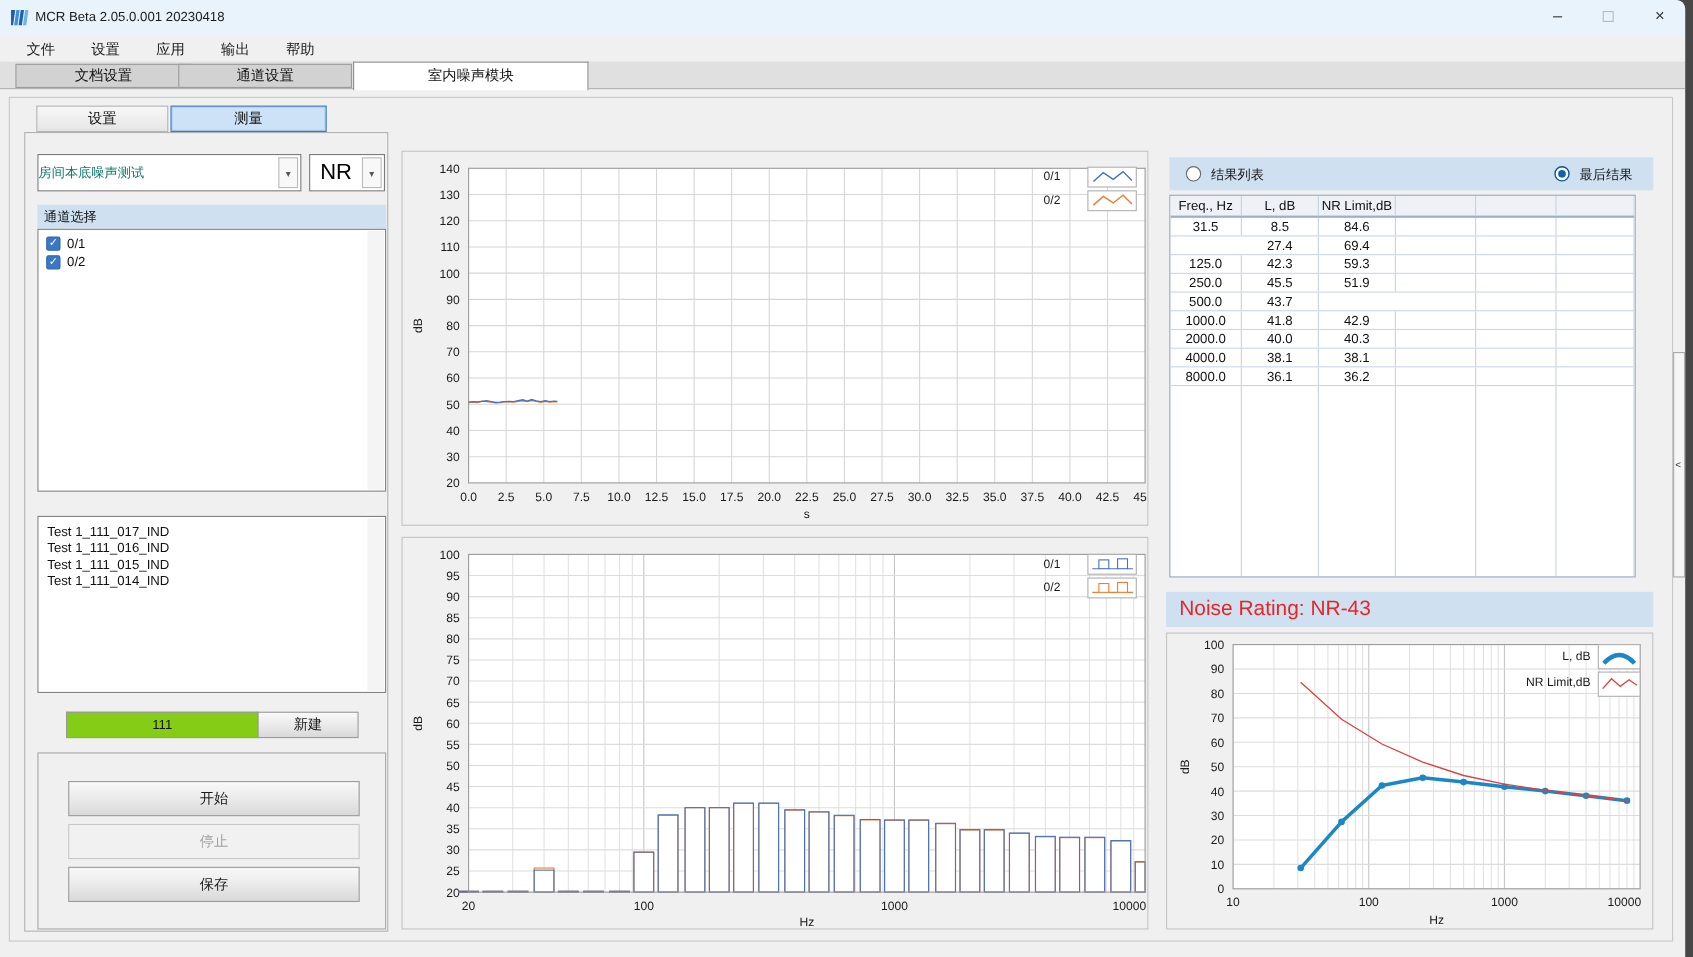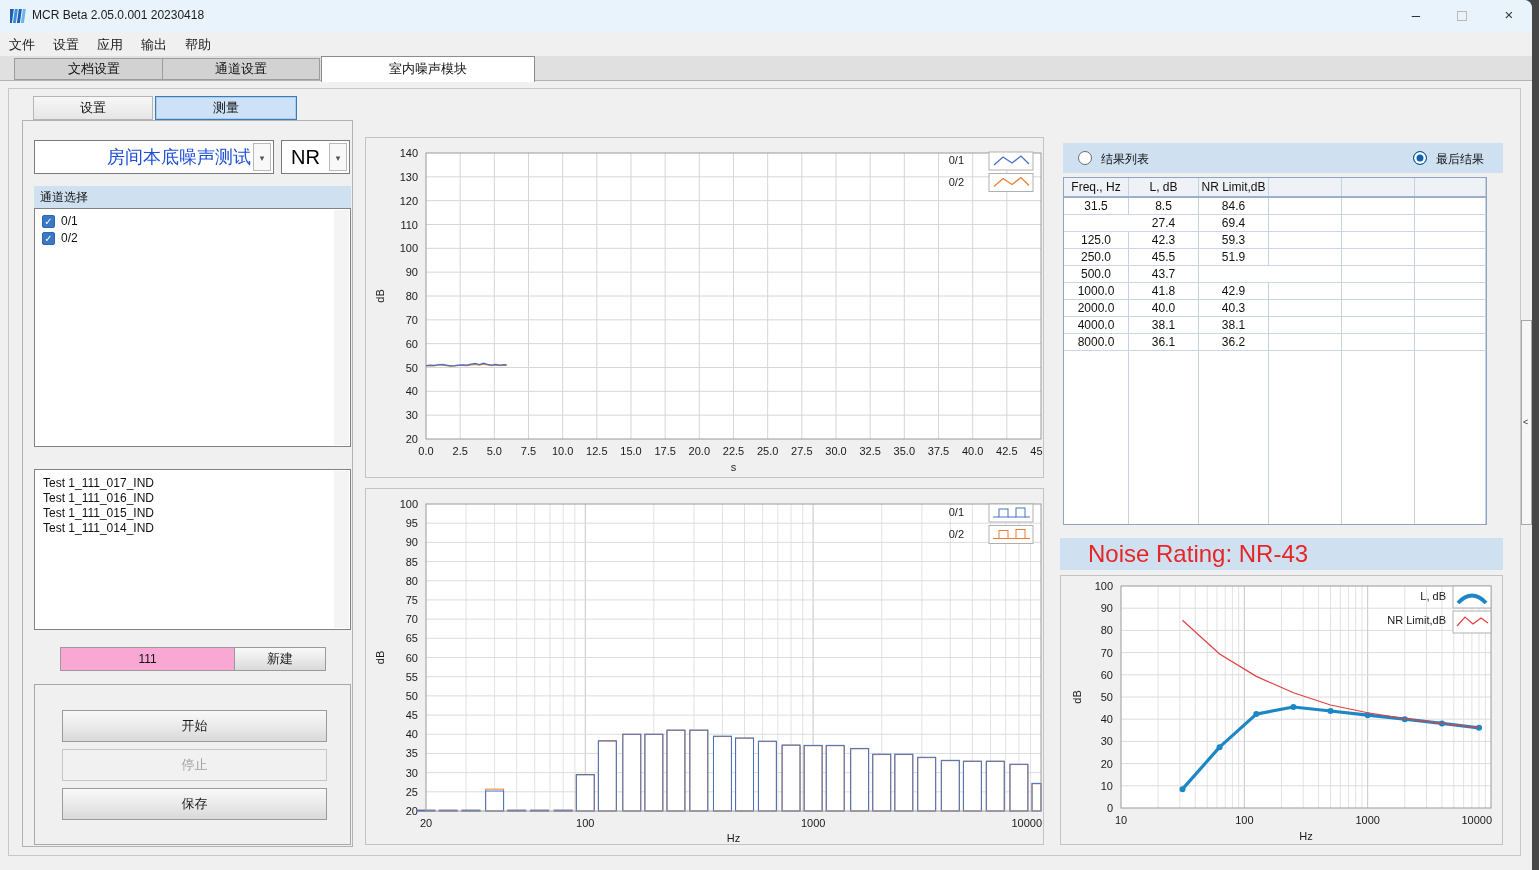--- a/index.html
+++ b/index.html
@@ -7,21 +7,21 @@
   .stage{position:relative;width:1539px;height:870px;overflow:hidden;background:#474747}
   .win{position:absolute;left:0;top:0;width:1532px;height:870px;background:#f0f0f0;border-radius:0 8px 0 0;overflow:hidden}
   
   .titlebar{position:absolute;left:0;top:0;width:100%;height:32px;background:#e9f3fb;border-radius:0 8px 0 0}
   .title-text{position:absolute;left:32px;top:8px;font-size:12px;color:#1b1b1b}
   .app-icon{position:absolute;left:10px;top:8px;width:16px;height:16px}
   .win-btn{position:absolute;top:0;width:46px;height:32px;text-align:center;line-height:30px;font-size:15px;color:#333}
   .max-glyph{display:inline-block;width:10px;height:10px;border:1px solid #b9b9b9;vertical-align:middle}
   
   .menubar{position:absolute;left:0;top:32px;width:100%;height:23px;background:#f0f0f0}
-  .menu-item{display:inline-block;padding:4px 9px 0 9px;font-size:13px;color:#1b1b1b}
+  .menu-item{display:inline-block;padding:4px 9px 0 24px;font-size:13px;color:#1b1b1b}
   
   .tabstrip{position:absolute;left:0;top:56px;width:100%;height:25px;background:#e0e0e0;border-bottom:1px solid #b3b3b3}
   .tab{position:absolute;top:2px;height:22px;background:#d2d2d2;border:1px solid #9c9c9c;text-align:center;line-height:20px;font-size:13px}
   .tab.active{top:0;height:26px;background:#fff;border:1px solid #8c8c8c;border-bottom:none;line-height:24px;z-index:3}
   
   .subtab{position:absolute;height:24px;background:linear-gradient(#f7f7f7,#e6e6e6);border:1px solid #b5b5b5;text-align:center;line-height:22px;font-size:13px}
   .subtab.active{background:#cde2f7;border:1px solid #3d7ab8;box-shadow:inset 0 0 0 1px #a8cdf0}
   .groupbox{position:absolute;border:1px solid #b2b2b2;background:transparent}
   .section-header{position:absolute;background:#cfe0f1;font-size:12px;line-height:22px;padding-left:6px;color:#101010}
   .listbox{position:absolute;background:#fff;border:1px solid #828282}
@@ -39,21 +39,21 @@
   .rtable{position:absolute;background:#fff;border:1px solid #8ea4c0;display:flex;flex-direction:column;overflow:hidden}
   .rt-row{display:flex;flex-shrink:0}
   .rt-head{height:20px;background:#eef2f7;border-bottom:2px solid #9ab0cb}
   .rt-cell{border-right:1px solid #c6d2e2;text-align:center;font-size:12px;line-height:17px;overflow:hidden;white-space:nowrap}
   .rt-head .rt-cell{line-height:18px}
   .rt-data{height:17px;border-bottom:1px solid #c9d6e8}
   .rt-fill{flex:1}
   .rt-fill .rt-cell{border-bottom:none}
   .radio{display:inline-block;width:14px;height:14px;border-radius:50%;background:#fff;border:1px solid #6b6b6b;vertical-align:middle}
   .radio.sel{background:#0f63ad;border:1px solid #0d5596;box-shadow:inset 0 0 0 2.5px #fff}
-  .banner{position:absolute;background:#cfe0f1;line-height:32px;padding-left:28px;font-size:24px;color:#e82525}
+  .banner{position:absolute;background:#cfe0f1;line-height:32px;padding-left:12px;font-size:19px;color:#e82525}
   .splitter{position:absolute;background:#f6f6f6;border:1px solid #a8a8a8;text-align:center;color:#333;font-size:9px}
   .red-serif{font-family:"DejaVu Serif","Liberation Serif",serif}
 </style>
 </head>
 <body>
 
 <div class="stage">
   <div class="win">
 
     <div class="titlebar">
@@ -80,21 +80,21 @@
     <div class="groupbox" style="left:8px;top:88px;width:1513px;height:768px;border-color:#c8c8c8"></div>
 
     <div>
         <div class="subtab" style="left: 33px; top: 96px; width: 120px;">设置</div>
         <div class="subtab active" style="left: 155px; top: 96px; width: 142px;">测量</div>
       </div>
 
     <div class="groupbox" style="left:22px;top:120px;width:331px;height:727px"></div>
 
     <div class="combo" style="left:34px;top:140px;width:240px;height:34px">
-      <div class="red-serif" style="position:absolute;left:0;right:22px;top:0;bottom:0;text-align:right;line-height:32px;font-size:18px;color:#1d4ed8">房间本底噪声测试</div>
+      <div class="red-serif" style="position:absolute;left:0;right:22px;top:0;bottom:0;text-align:left;line-height:32px;font-size:12px;color:#0f766e">房间本底噪声测试</div>
       <div class="combo-arrow">▾</div>
     </div>
 
     <div class="combo" style="left:281px;top:140px;width:69px;height:34px">
       <div style="position:absolute;left:0;right:20px;top:0;bottom:0;text-align:center;line-height:32px;font-size:20px;color:#000">NR</div>
       <div class="combo-arrow">▾</div>
     </div>
 
     <div class="section-header" style="left:34px;top:186px;width:317px;height:22px">通道选择</div>
     <div class="listbox" style="left:34px;top:208px;width:317px;height:239px">
@@ -104,21 +104,21 @@
       </div>
 
     <div class="listbox" style="left:34px;top:469px;width:317px;height:161px;padding-top:6px">
       <div class="scroll-track"></div>
     <div class="file-row">Test 1_111_017_IND</div>
         <div class="file-row">Test 1_111_016_IND</div>
         <div class="file-row">Test 1_111_015_IND</div>
         <div class="file-row">Test 1_111_014_IND</div>
       </div>
 
-    <div style="position:absolute;left:60px;top:647px;width:175px;height:24px;background:#f9a8d4;border:1px solid #9a9a9a;text-align:center;line-height:22px;font-size:12px">111</div>
+    <div style="position:absolute;left:60px;top:647px;width:175px;height:24px;background:#84cc16;border:1px solid #9a9a9a;text-align:center;line-height:22px;font-size:12px">111</div>
     <div class="btn" style="left:234px;top:647px;width:92px;height:24px;line-height:22px">新建</div>
 
     <div class="groupbox" style="left:34px;top:684px;width:317px;height:161px;border-color:#a8a8a8"></div>
     <div class="btn" style="left:62px;top:710px;width:265px;height:32px;line-height:30px">开始</div>
     <div class="btn disabled" style="left:62px;top:749px;width:265px;height:32px;line-height:30px">停止</div>
     <div class="btn" style="left:62px;top:788px;width:265px;height:32px;line-height:30px">保存</div>
 
     <div class="chart-box" style="left:365px;top:137px;width:679px;height:341px"><svg width="677" height="339">
           <rect x="60" y="15" width="615" height="286" fill="#fff"></rect>
           <text x="60" y="317" text-anchor="middle">0.0</text>

